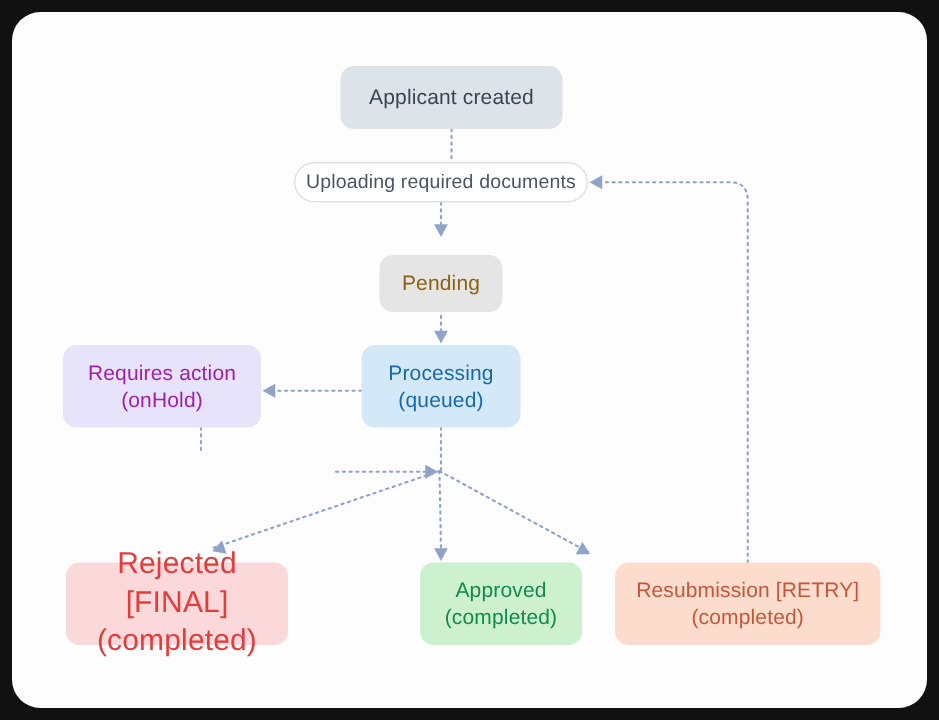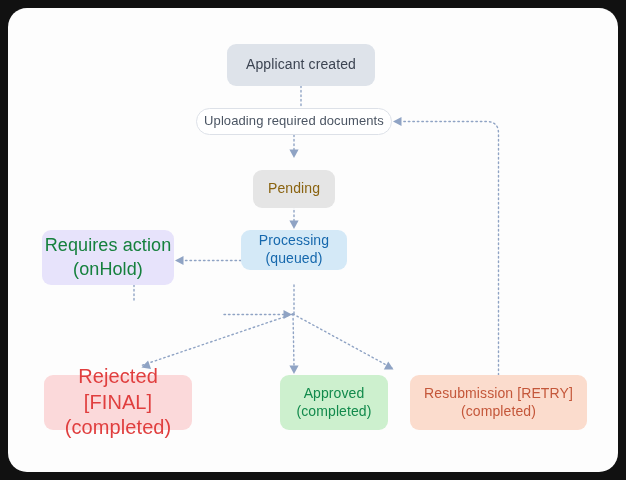--- a/index.html
+++ b/index.html
@@ -83,23 +83,23 @@
           <path d="M285,306 L286,358" fill="none" stroke="#8fa3c4" stroke-width="1.4" stroke-dasharray="1.5 3" stroke-linecap="round"></path>
           <polygon points="0,0 -8.5,-4.6 -8.5,4.6" fill="#8fa3c4" transform="translate(286,366) rotate(90)"></polygon>
           <path d="M285,306 L384,360" fill="none" stroke="#8fa3c4" stroke-width="1.4" stroke-dasharray="1.5 3" stroke-linecap="round"></path>
           <polygon points="0,0 -8.5,-4.6 -8.5,4.6" fill="#8fa3c4" transform="translate(385.5,361.5) rotate(28.610459665965216)"></polygon>
           <path d="M490.5,367 L490.5,125.5 Q490.5,113.5 478.5,113.5 L393,113.5" fill="none" stroke="#8fa3c4" stroke-width="1.4" stroke-dasharray="1.5 3" stroke-linecap="round"></path>
           <polygon points="0,0 -8.5,-4.6 -8.5,4.6" fill="#8fa3c4" transform="translate(385,113.5) rotate(180)"></polygon>
         </svg>
     <div class="node" style="left: 219px; top: 36px; width: 148px; height: 42px; background: rgb(222, 227, 234); color: rgb(60, 68, 82); font-size: 14px;">Applicant created</div>
         <div class="node pill" style="left: 188px; top: 100px; width: 196px; height: 27px; background: rgb(255, 255, 255); color: rgb(75, 85, 99); font-size: 13px; border: 1px solid rgb(221, 225, 232);">Uploading required documents</div>
         <div class="node" style="left: 245px; top: 162px; width: 82px; height: 38px; background: #e5e5e5; color: rgb(138, 99, 16); font-size: 14px;">Pending</div>
-        <div class="node" style="left: 233px; top: 222px; width: 106px; height: 40px; background: rgb(212, 233, 247); color: rgb(22, 104, 173); font-size: 14px;">Processing
+        <div class="node" style="left: 233px; top: 222px; width: 106px; height: 55px; background: rgb(212, 233, 247); color: rgb(22, 104, 173); font-size: 14px;">Processing
 (queued)</div>
-        <div class="node" style="left: 34px; top: 222px; width: 132px; height: 55px; background: rgb(231, 227, 251); color: #15803d; font-size: 18px;">Requires action
+        <div class="node" style="left: 34px; top: 222px; width: 132px; height: 55px; background: rgb(231, 227, 251); color: #a21caf; font-size: 14px;">Requires action
 (onHold)</div>
         <div class="node" style="left: 36px; top: 367px; width: 148px; height: 55px; background: rgb(251, 217, 218); color: rgb(224, 62, 62); font-size: 20px;">Rejected [FINAL]
 (completed)</div>
         <div class="node" style="left: 232px; top: 367px; width: 108px; height: 55px; background: rgb(205, 240, 206); color: rgb(18, 138, 76); font-size: 14px; margin-left: 40px;">Approved
 (completed)</div>
         <div class="node" style="left: 402px; top: 367px; width: 177px; height: 55px; background: rgb(251, 220, 205); color: rgb(196, 87, 58); font-size: 14px;">Resubmission [RETRY]
 (completed)</div>
       </div>
   </div>
 </div>

